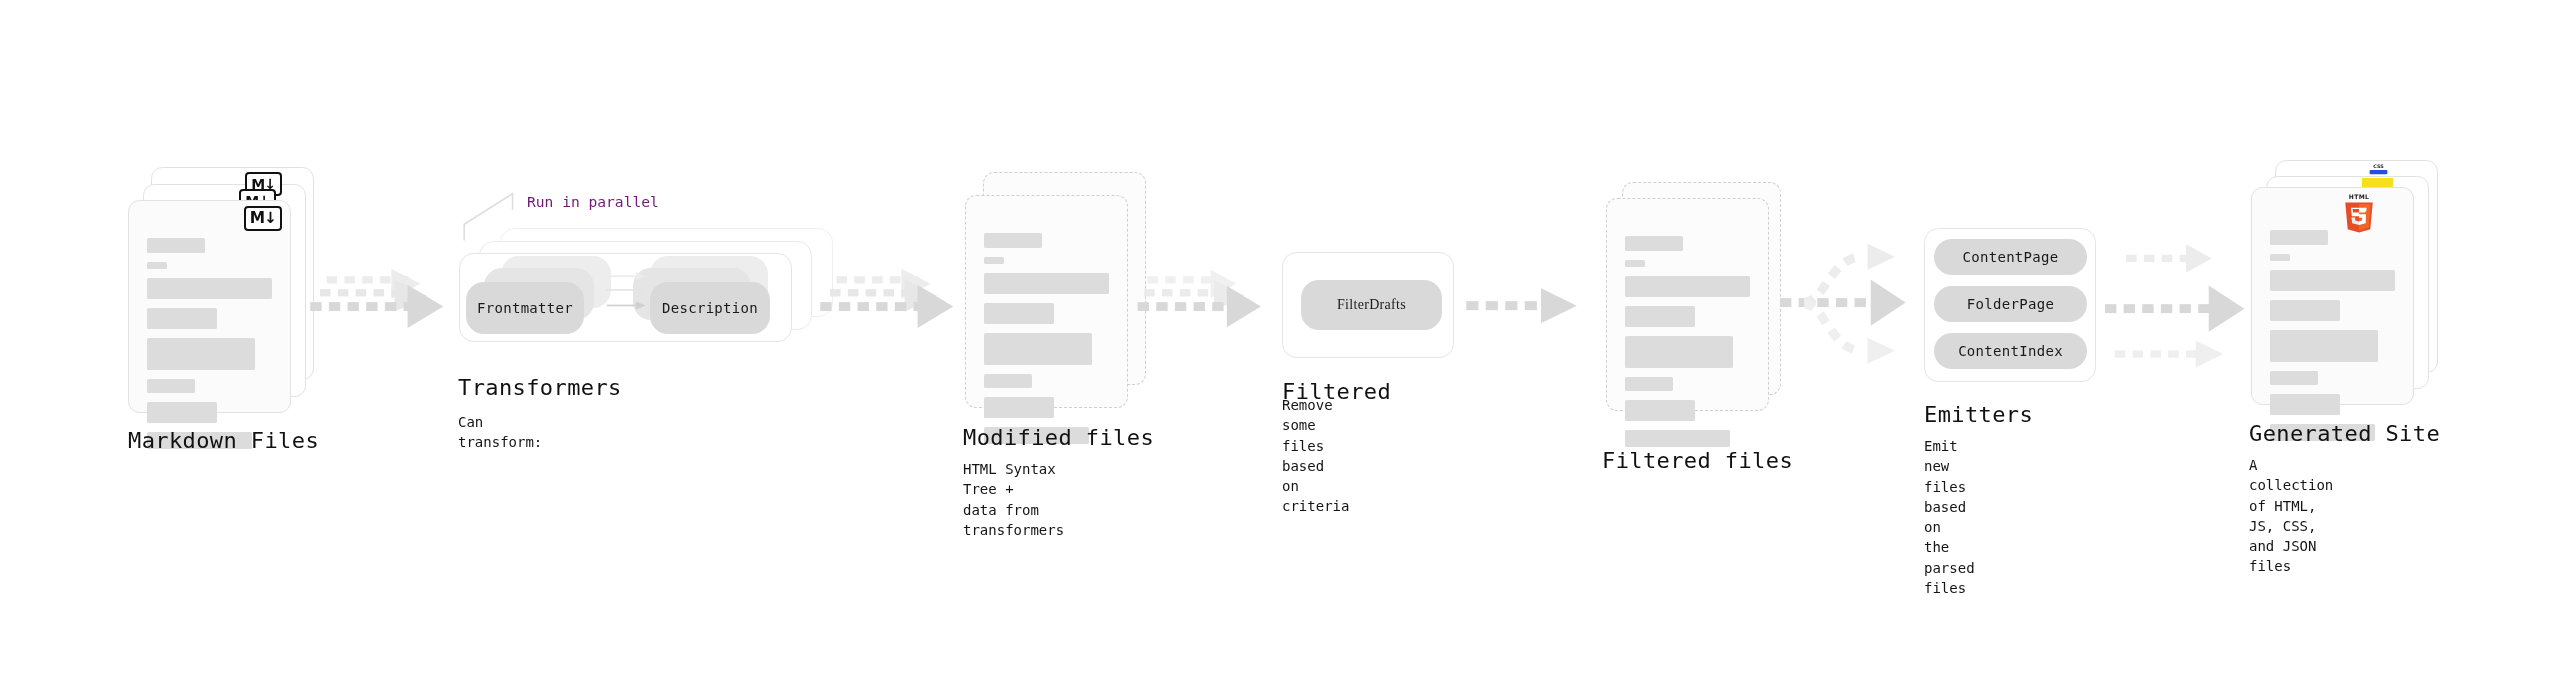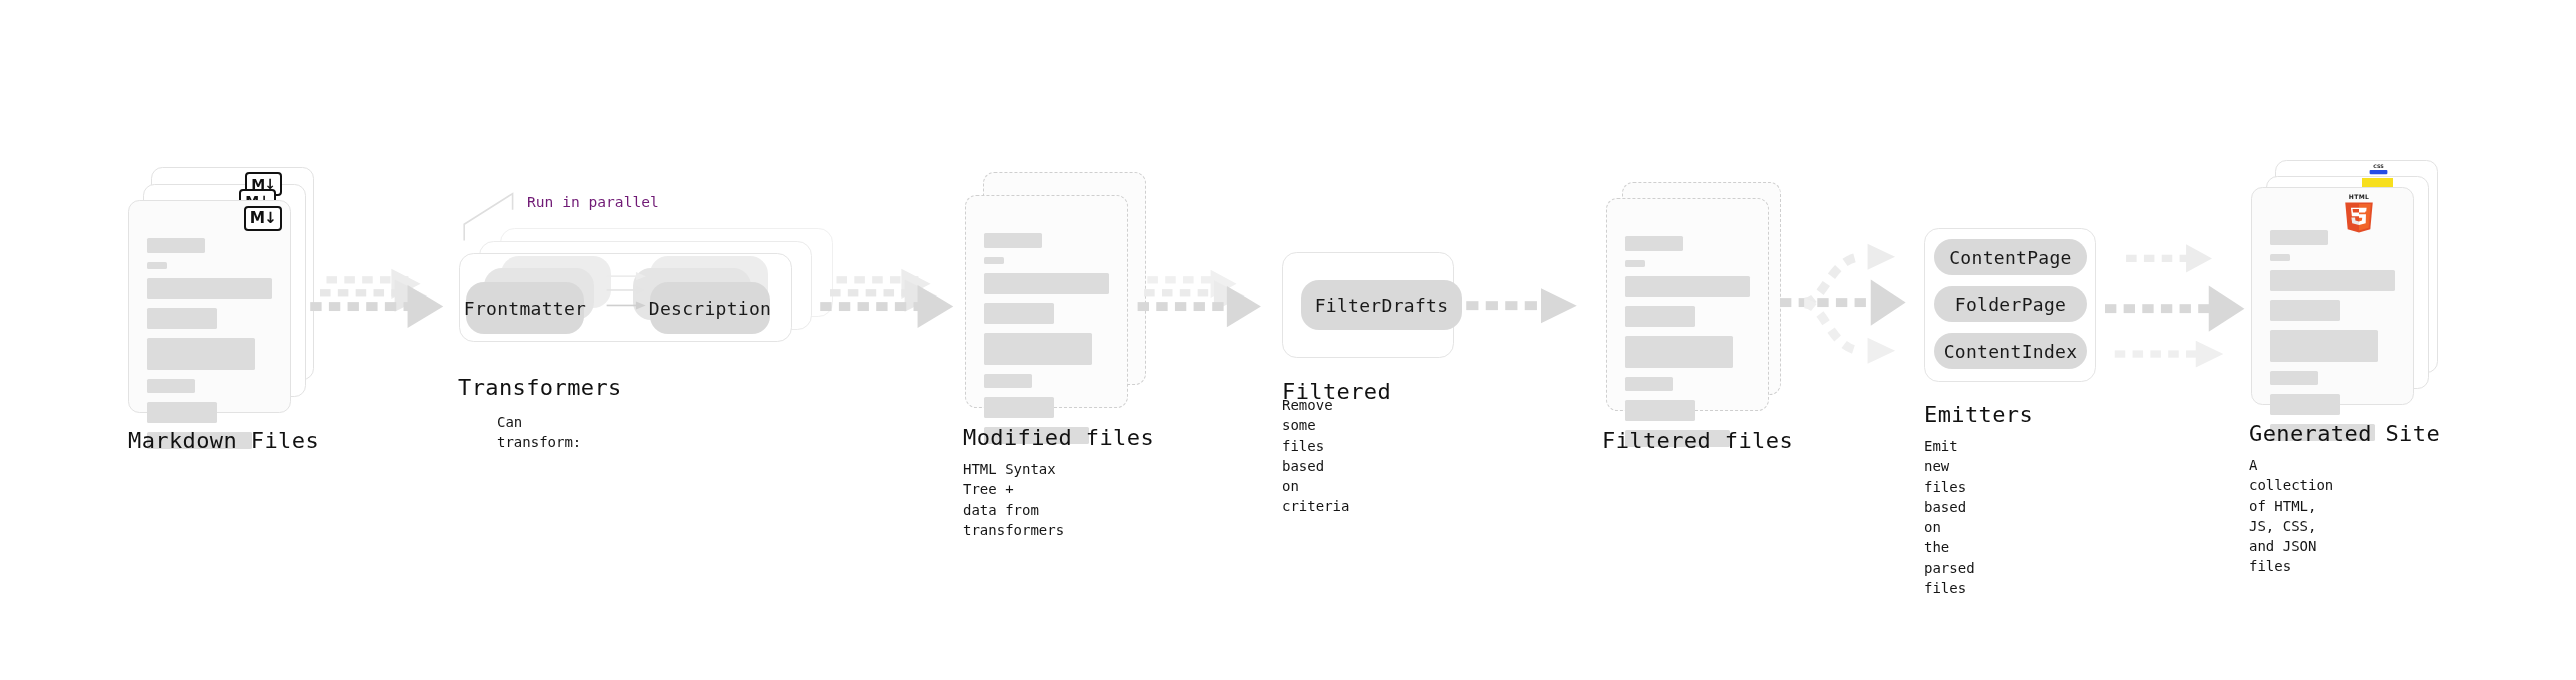--- a/index.html
+++ b/index.html
@@ -55,21 +55,21 @@
     border:1.6px solid #e4e4e4;
     border-radius:14.6px;
     background:#ffffff;
     box-sizing:border-box;
   }
   .chip{
     position:absolute;
     background:#d9d9d9;
     border-radius:18px;
     display:flex;align-items:center;justify-content:center;
-    font-size:18px;
+    font-size:14px;
     color:#1a1a1a;
     letter-spacing:0.3px;
     white-space:nowrap;
     box-sizing:border-box;
   }
 
   
   .title{
     position:absolute;
     font-size:22px;
@@ -188,21 +188,21 @@
       <path d="M38 5 L50 10 L38 15 Z" fill="#ececec"></path>
       <path d="M38 22 L50 27 L38 32 Z" fill="#e4e4e4"></path>
       <path d="M38 41 L50 46 L38 51 Z" fill="#cfcfcf"></path>
     </svg>
 
     <div class="chip" style="left:466px;top:282px;width:118px;height:52px;">Frontmatter</div>
     <div class="chip" style="left:650px;top:282px;width:120px;height:52px;">Description</div>
 
     <div class="title" style="left:458px;top:375px;">Transformers</div>
 
-    <div class="listlab" style="left:458px;top:412px;margin-left:39px;">
+    <div class="listlab" style="left:458px;top:412px;">
       <div>Can transform:</div>
     </div>
   </div>
 
   <div class="node" style="left:817px;top:268px;width:146px;height:65px;">
     <svg width="146" height="65" viewBox="0 0 180 80">
       <g fill="#ececec">
         <rect x="24" y="10" width="13" height="9"></rect>
           <rect x="46" y="10" width="13" height="9"></rect>
         <rect x="68" y="10" width="13" height="9"></rect>
@@ -271,21 +271,21 @@
         <rect x="48" y="42" width="14" height="11"></rect>
           <rect x="71" y="42" width="14" height="11"></rect>
         <rect x="94" y="42" width="14" height="11"></rect>
         <path d="M112 22 L154 47.5 L112 73 Z"></path>
       </g>
     </svg>
   </div>
 
   <div class="node">
     <div class="groupbox" style="left:1282px;top:252px;width:172px;height:106px;"></div>
-    <div class="chip" style="left:1301px;top:280px;width:161px;height:50px;">FilterDrafts</div>
+    <div class="chip" style="left:1301px;top:280px;width:141px;height:50px;font-family:Liberation Serif, serif;">FilterDrafts</div>
     <div class="title" style="left:1282px;top:379px;">Filtered</div>
     <div class="subtitle" style="left:1282px;top:395px;">Remove some files based
 on criteria</div>
   </div>
 
   <div class="node" style="left:1463px;top:288px;width:130px;height:41px;">
     <svg width="130" height="41" viewBox="0 0 160 50">
       <g fill="#d8d8d8">
         <rect x="4" y="16" width="15" height="11"></rect>
           <rect x="28" y="16" width="15" height="11"></rect>
@@ -303,21 +303,21 @@
         <div class="bar" style="width:46%;height:15.4px;"></div>
         <div class="bar" style="width:16%;height:6.5px;"></div>
         <div class="bar" style="width:100%;height:21px;"></div>
         <div class="bar" style="width:56%;height:21px;"></div>
         <div class="bar" style="width:86%;height:32.5px;"></div>
         <div class="bar" style="width:38%;height:14px;"></div>
         <div class="bar" style="width:56%;height:21px;"></div>
         <div class="bar" style="width:84%;height:17px;"></div>
       </div>
     </div>
-    <div class="title" style="left:1602px;top:428px;text-align:center;">Filtered files</div>
+    <div class="title" style="left:1602px;top:448px;text-align:center;">Filtered files</div>
   </div>
 
   <div class="node" style="left:1780px;top:226px;width:154px;height:154px;">
     <svg width="154" height="154" viewBox="0 0 190 190">
 
       <g fill="#d8d8d8">
         <rect x="0" y="89" width="14" height="11"></rect>
           <rect x="23" y="89" width="14" height="11"></rect>
         <rect x="46" y="89" width="14" height="11"></rect>
           <rect x="69" y="89" width="14" height="11"></rect>

